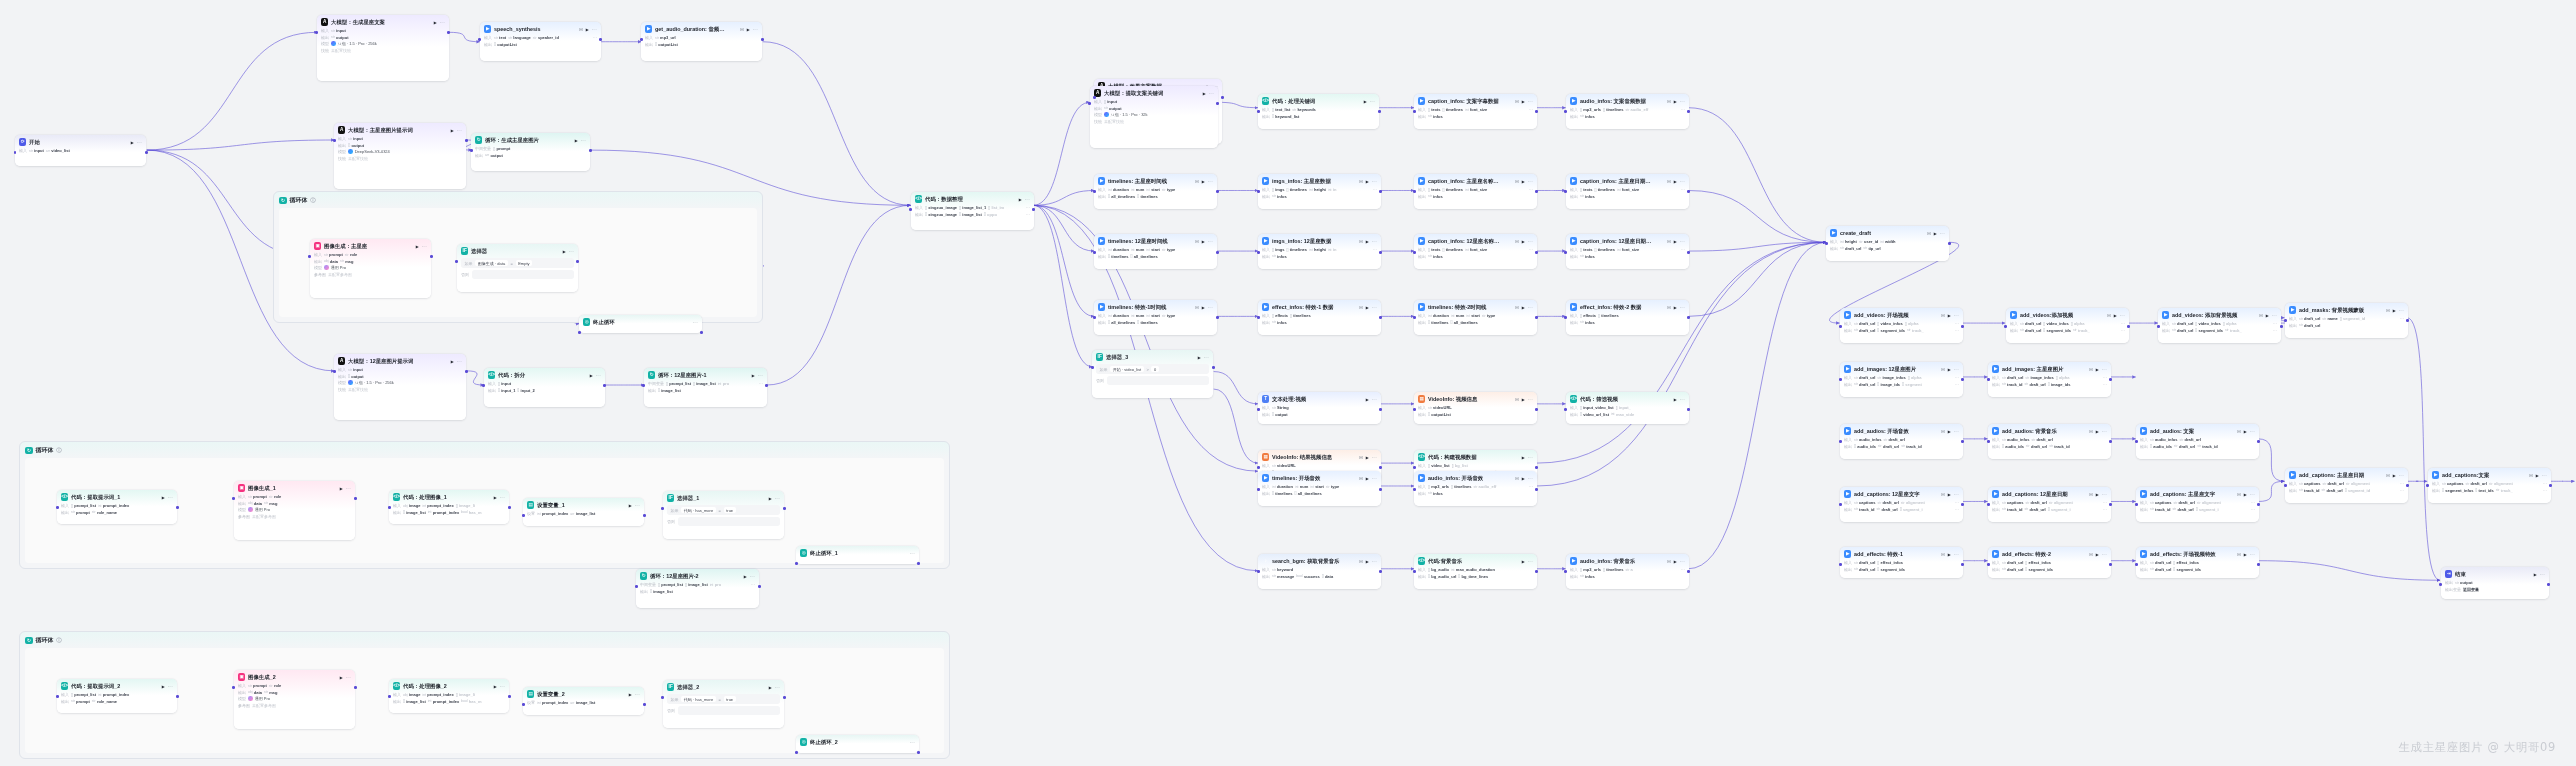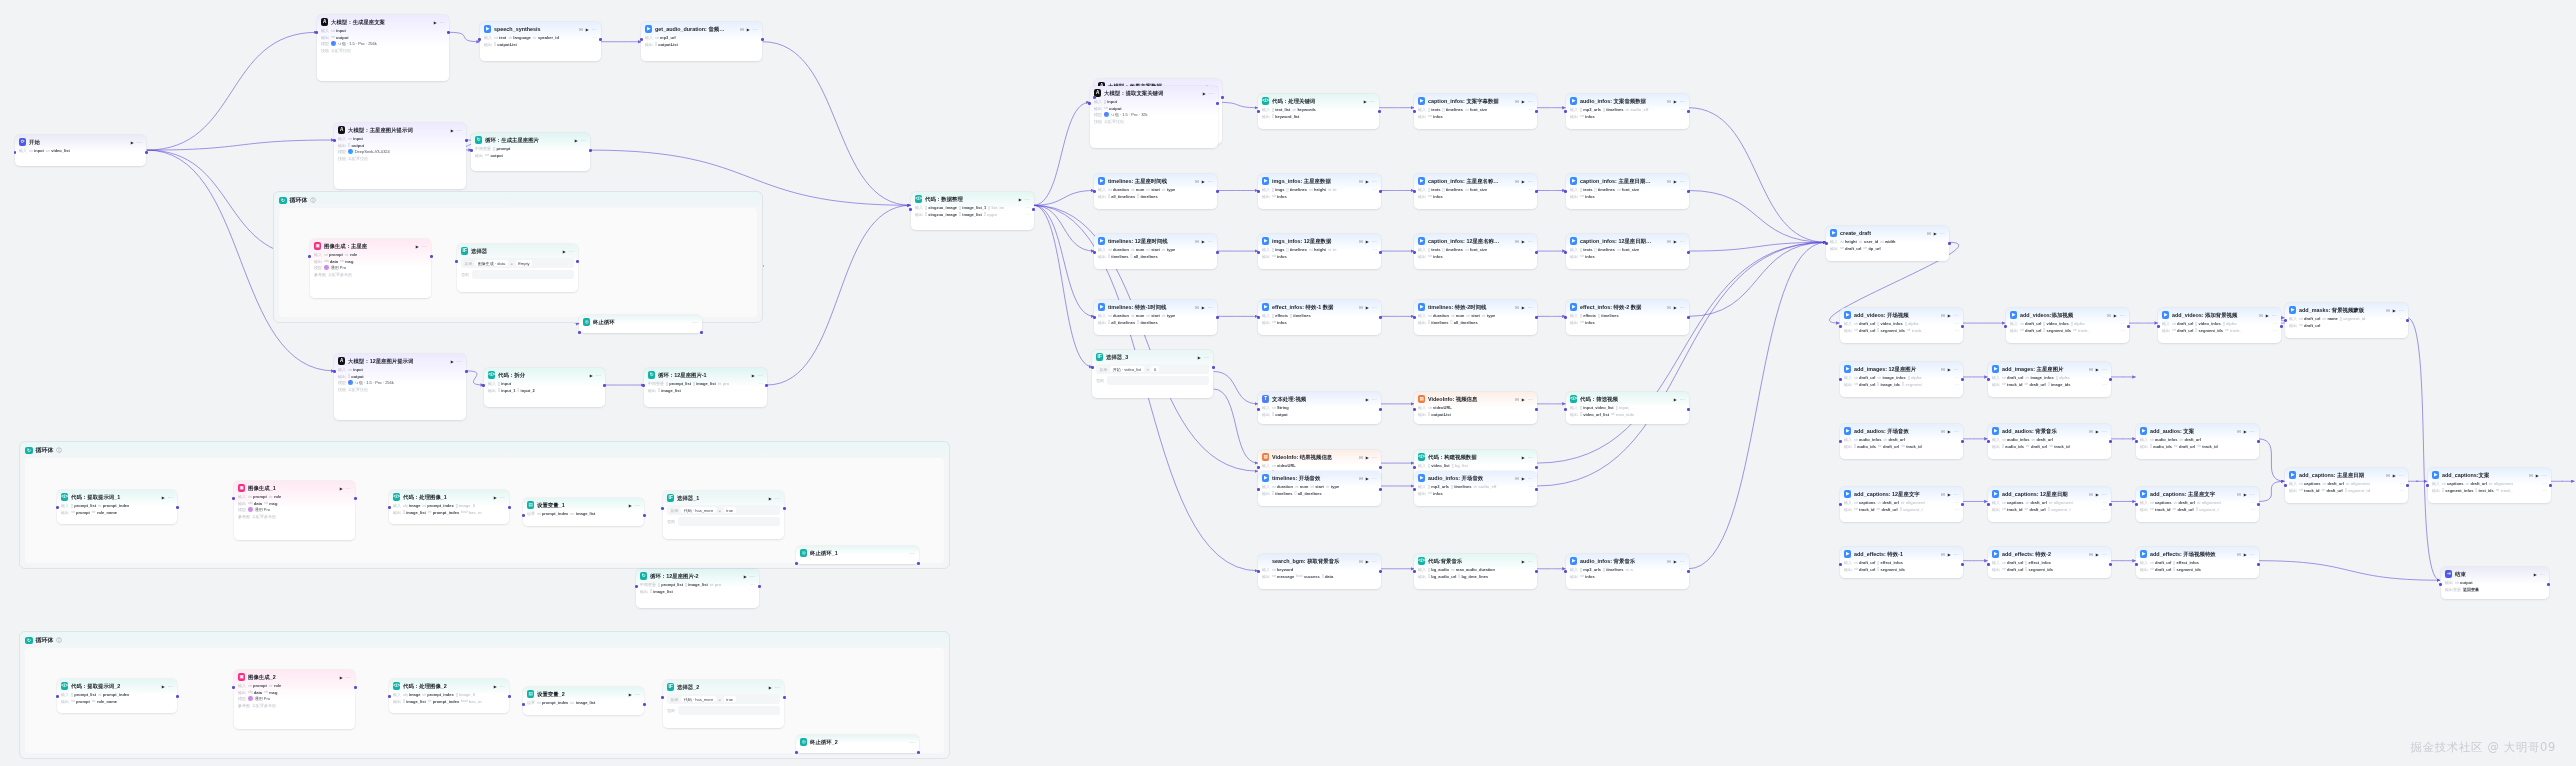--- a/index.html
+++ b/index.html
@@ -2863,15 +2863,15 @@
         </div>
         <div class="nrow">
           <span class="rk">输出变量</span>
           <span class="skill" style="color:#3d424d;font-weight:bold">返回变量</span>
         </div>
       </div>
       <div class="port" style="left: 2439px; top: 583px;"></div>
       <div class="port" style="left: 2547px; top: 583px;"></div>
     </div>
 
-  <div class="watermark">掘金技术社区 @ 大明哥09</div>
+  <div class="watermark">生成主星座图片 @ 大明哥09</div>
 </div>
 
 
 </body></html>

